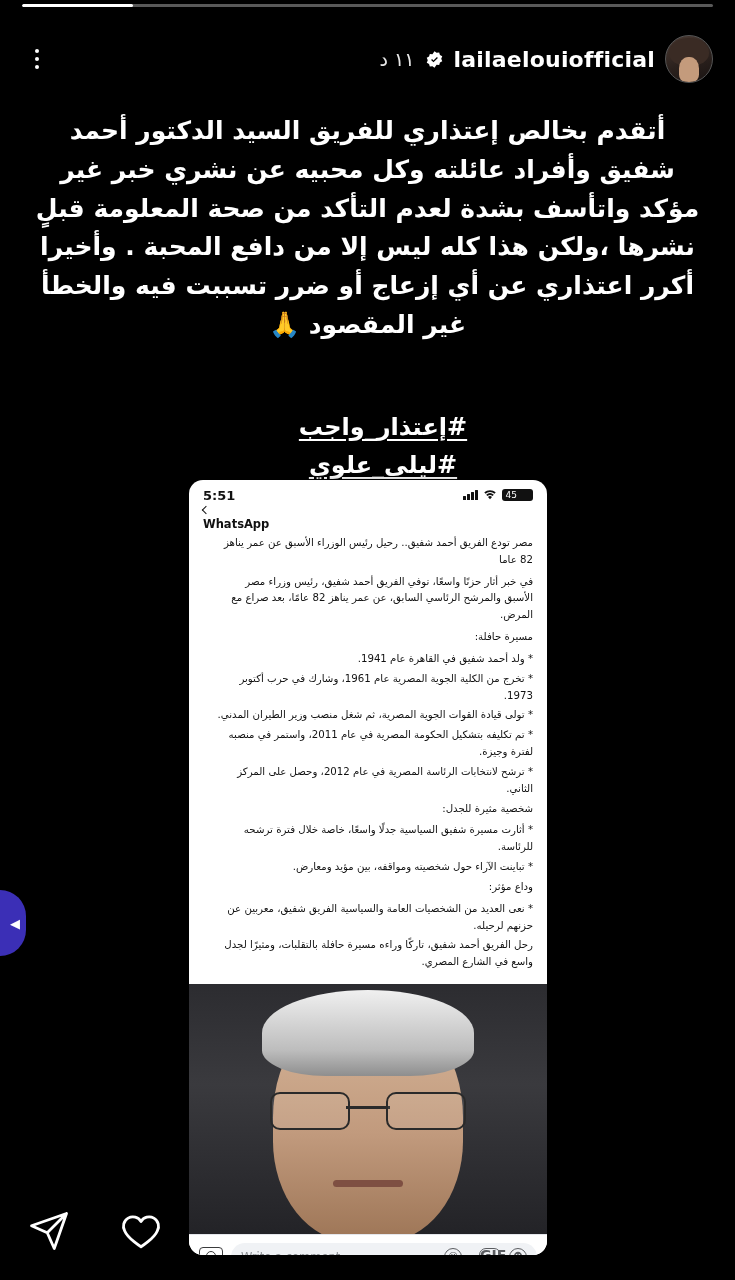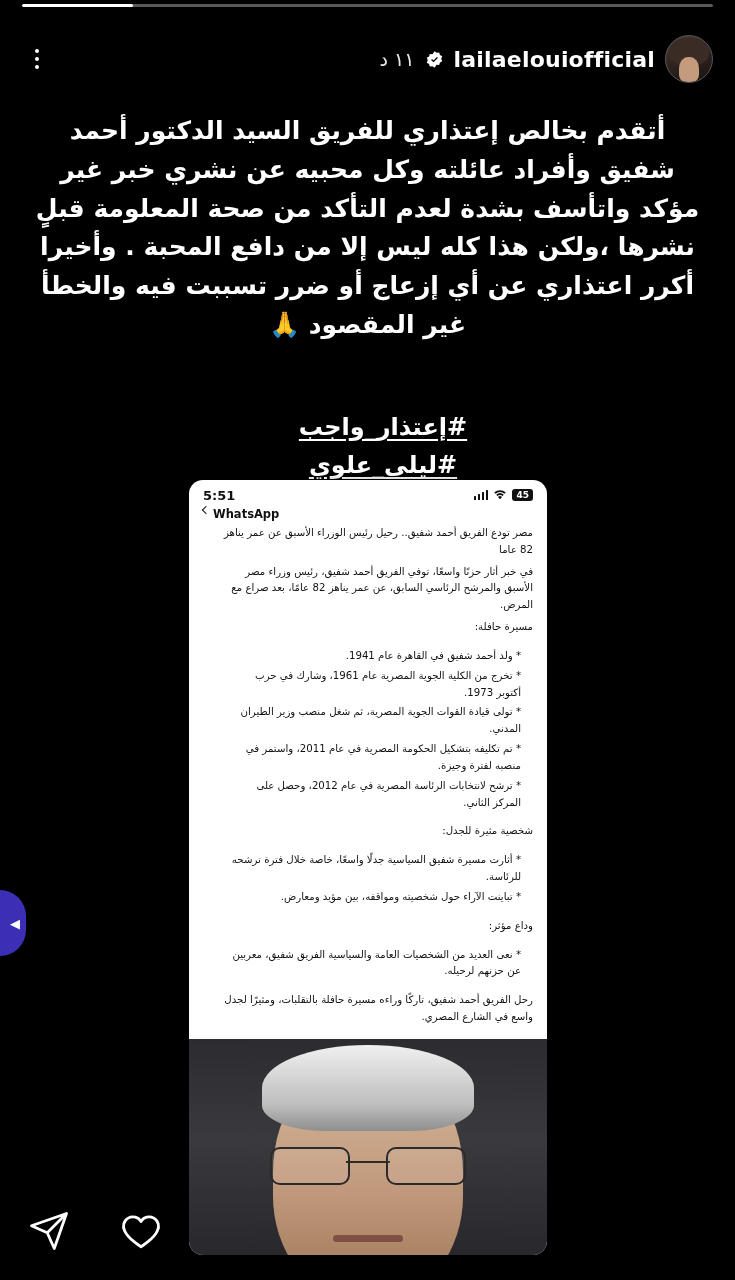--- a/index.html
+++ b/index.html
@@ -193,32 +193,33 @@
   }
   .bars i:nth-child(1){height:4px}
   .bars i:nth-child(2){height:6px}
   .bars i:nth-child(3){height:8px}
   .bars i:nth-child(4){height:10px}
   .wifi { font-size: 12px; line-height: 1; }
   .battery {
     background: #111;
     color: #fff;
     font-size: 9px;
-    font-weight: bold;
+    font-weight: normal;
     border-radius: 3px;
-    padding: 1px 4px 1px 4px;
+    padding: 1px 16px 1px 4px;
   }
   .app-line {
     padding: 1px 14px 4px 14px;
     font-size: 11.5px;
     font-weight: bold;
     color: #111;
     display: flex;
     align-items: flex-start;
     gap: 4px;
+    flex-direction: column;
   }
   .back-caret {
     display: inline-block;
     transform: rotate(45deg);
     width: 5px;
     height: 5px;
     border-left: 1.6px solid #111;
     border-bottom: 1.6px solid #111;
   }
 
@@ -270,21 +271,21 @@
 
   .post-body {
     direction: rtl;
     text-align: right;
     padding: 0 14px 8px 28px;
     font-size: 10.2px;
     line-height: 1.65;
     color: #111;
   }
   .post-body p { margin: 0 0 5px 0; }
-  .post-body .bullets { margin: 12px; padding: 0; list-style: none; }
+  .post-body .bullets { margin: 0; padding: 0; list-style: none; }
   .post-body .bullets li { margin-bottom: 3px; }
 
   .post-photo {
     width: 100%;
     height: 250px;
     background: linear-gradient(180deg,#2c2c30 0%, #3a3a3e 40%, #232327 100%);
     position: relative;
     overflow: hidden;
   }
   .face {

